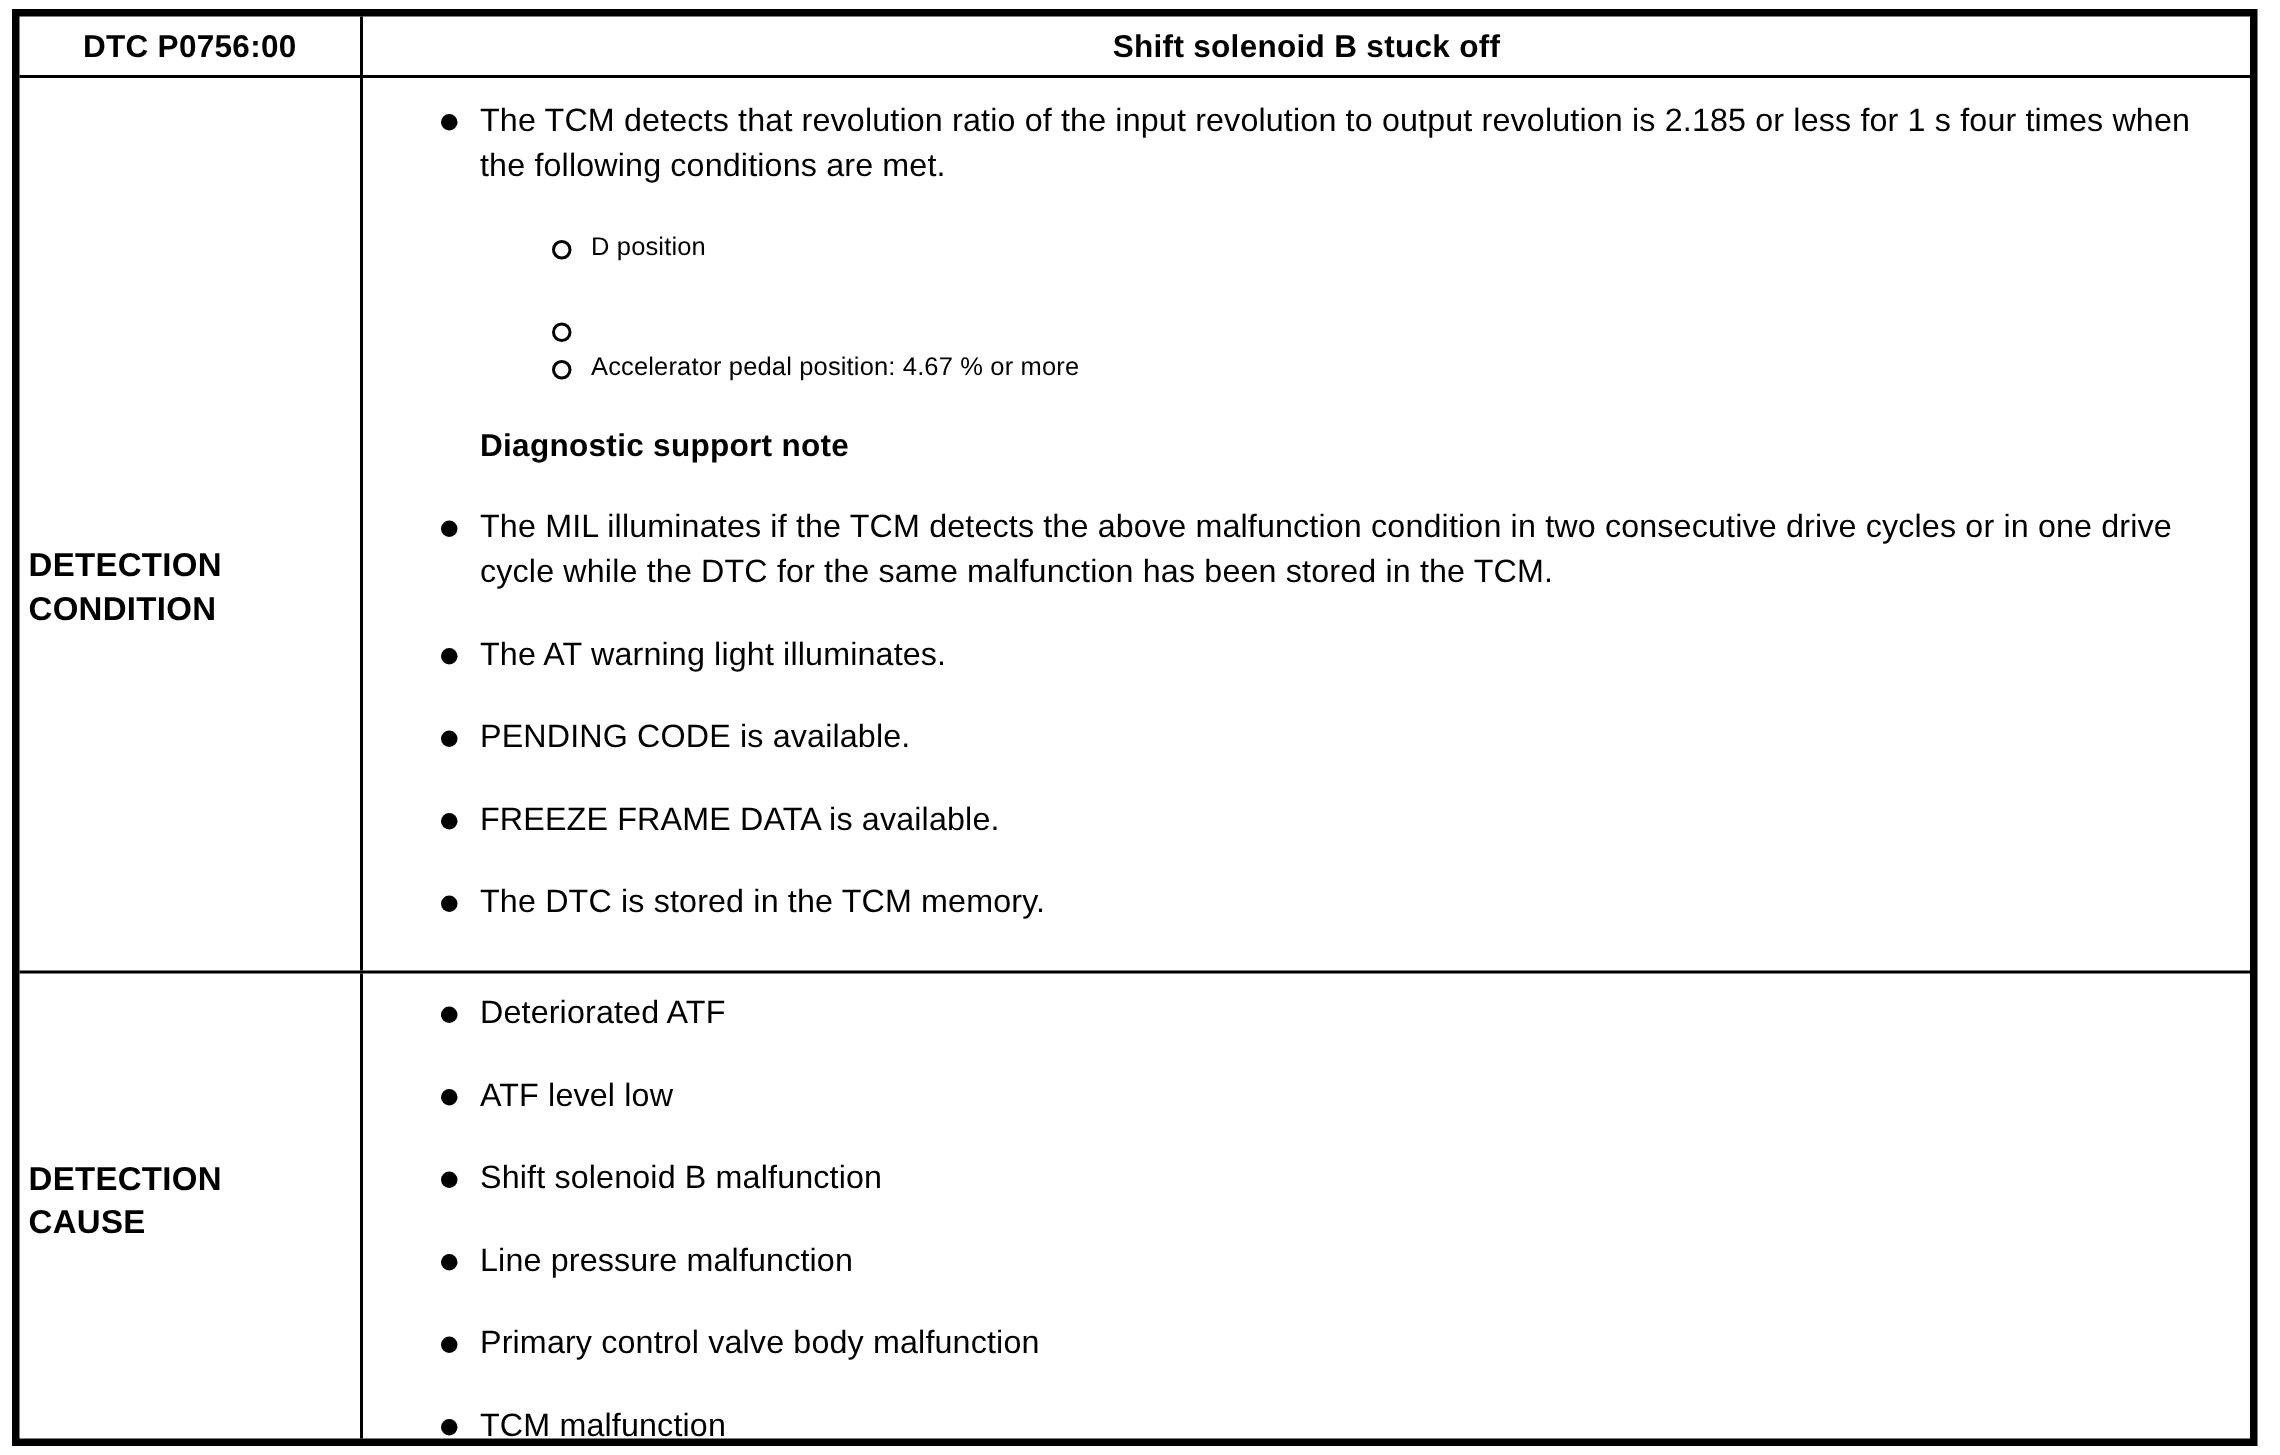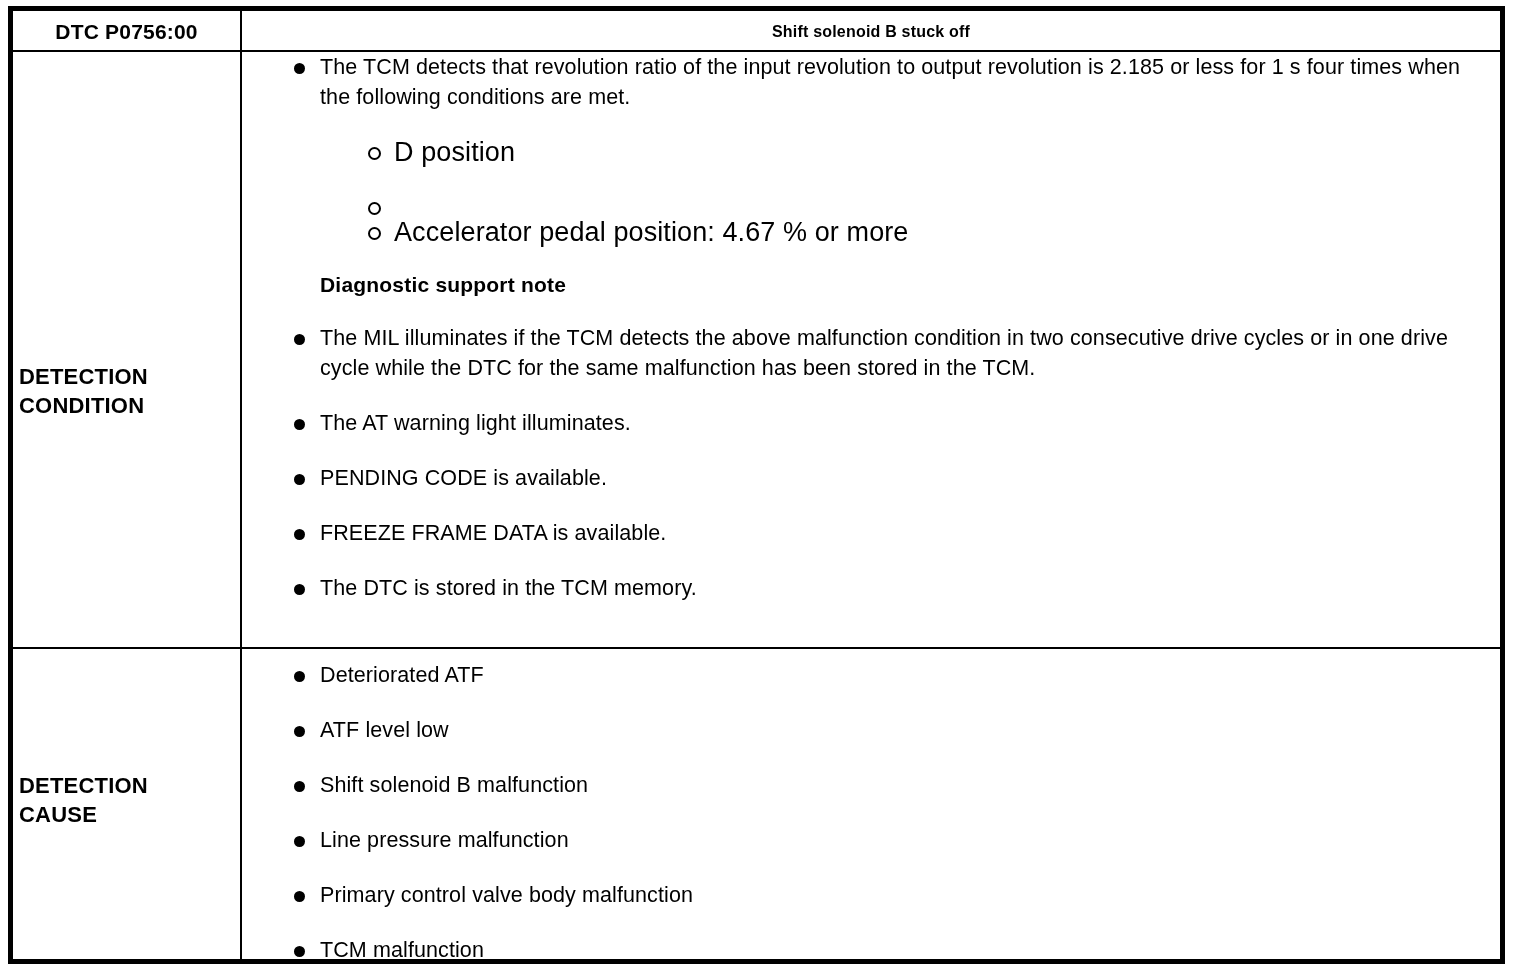--- a/index.html
+++ b/index.html
@@ -70,21 +70,21 @@
   
   .dtc-code {
     font-size: 21px;
     font-weight: bold;
     text-align: center;
     line-height: 41px;
     letter-spacing: 0.2px;
     white-space: nowrap;
   }
   .dtc-title {
-    font-size: 16px;
+    font-size: 21px;
     font-weight: bold;
     text-align: center;
     line-height: 41px;
     letter-spacing: 0.2px;
     white-space: nowrap;
   }
 
   
   .row-label {
     position: absolute;
@@ -114,21 +114,21 @@
     border-radius: 50%;
     background: #000000;
   }
   .bitem .btext {
     display: block;
     max-width: 1150px;
   }
 
   .bitem.sub {
     padding-left: 152px;
-    font-size: 27px;
+    font-size: 17px;
   }
   .bitem.sub .bullet {
     left: 126px;
     top: 10px;
     width: 9px;
     height: 9px;
     border-radius: 50%;
     background: transparent;
     border: 2.5px solid #000000;
     box-sizing: content-box;
@@ -136,21 +136,21 @@
 
   .note-head {
     padding-left: 78px;
     font-size: 21px;
     font-weight: bold;
     line-height: 30px;
     letter-spacing: 0.2px;
   }
 
   
-  .detect-body { }
+  .detect-body { padding-top: 13px; }
   .detect-body .gap-lg   { height: 25px; }
   .detect-body .gap-sub  { height: 25px; }
   .detect-body .gap-note { height: 23px; }
   .detect-body .gap-std  { height: 25px; }
 
   .cause-body { padding-top: 11px; }
   .cause-body .gap-std { height: 25px; }
 </style>
 </head>
 <body>

